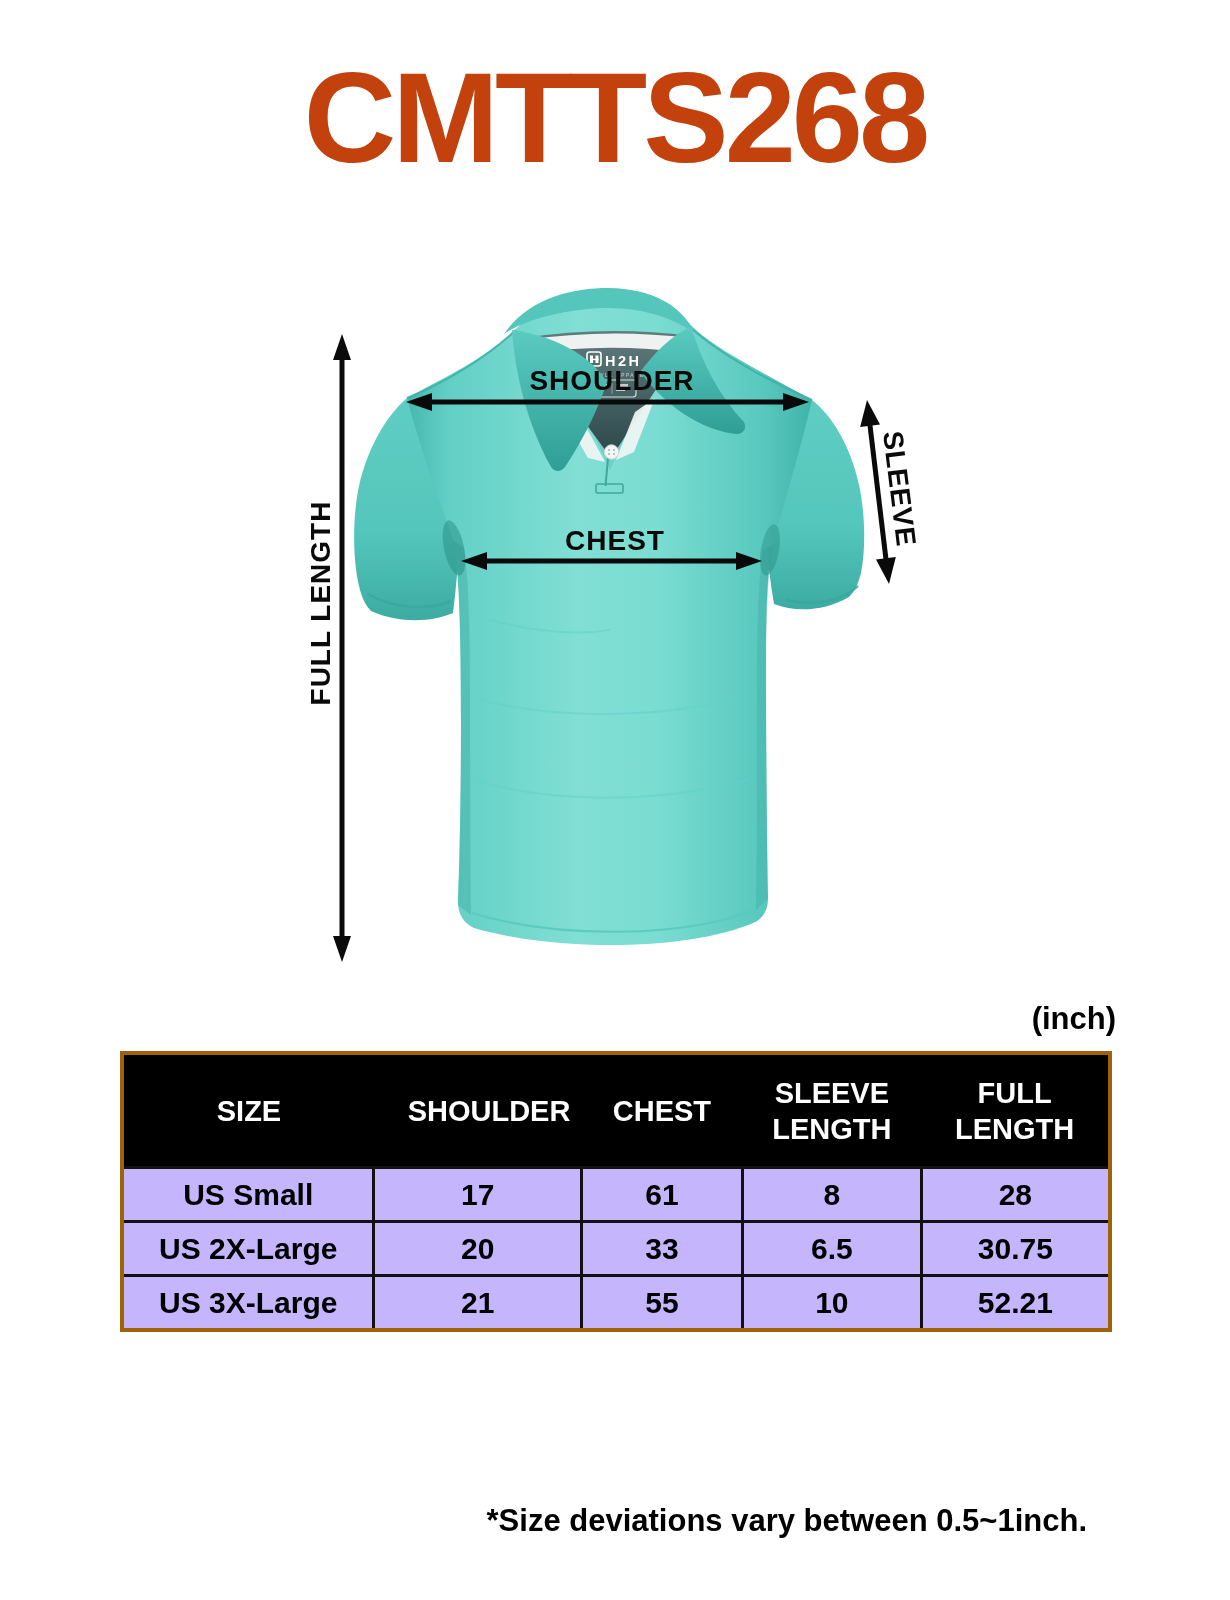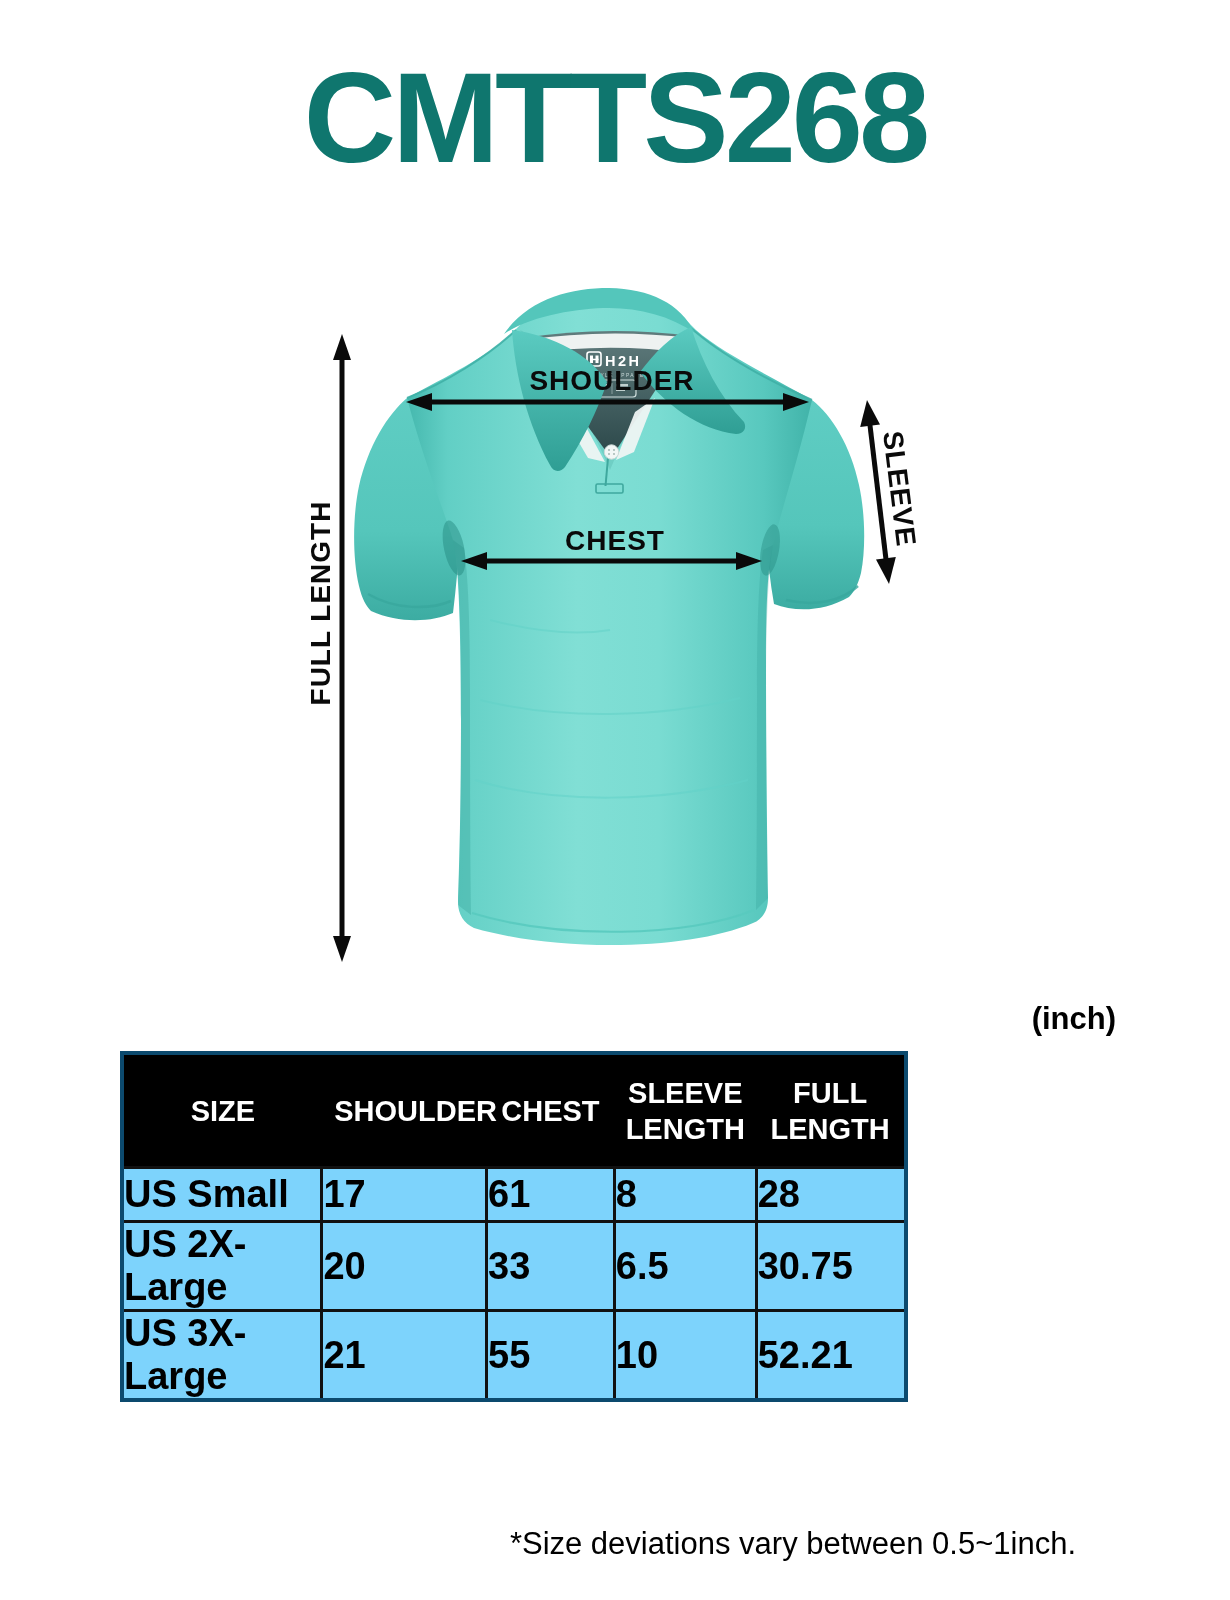--- a/index.html
+++ b/index.html
@@ -2,50 +2,50 @@
 <html><head>
 <meta charset="utf-8">
 <style>
   html,body{margin:0;padding:0;}
   body{
     width:1230px;height:1600px;position:relative;background:#ffffff;
     font-family:"Liberation Sans", sans-serif;color:#000;overflow:hidden;
   }
   .page-title{
     position:absolute;left:0;top:48px;width:100%;text-align:center;
-    font-size:128px;font-weight:700;letter-spacing:-4px;line-height:1.1;color:#0f766e;
+    font-size:128px;font-weight:700;letter-spacing:-4px;line-height:1.1;color:#c2410c;
   }
   .diagram-svg{position:absolute;left:0;top:0;width:1230px;height:1000px;}
   .measure-label{
     position:absolute;font-weight:700;font-size:28px;letter-spacing:1px;
     color:#0a0a0a;text-align:center;line-height:30px;white-space:nowrap;
   }
   .lbl-shoulder{left:412px;top:366px;width:400px;}
   .lbl-chest{left:415px;top:526px;width:400px;}
   .lbl-sleeve{left:799px;top:474px;width:200px;transform:rotate(83deg);transform-origin:center;}
   .lbl-full{left:121px;top:588px;width:400px;transform:rotate(-90deg);transform-origin:center;}
   .unit-label{
     position:absolute;right:114px;top:1001px;font-size:31px;font-weight:700;
   }
   .size-table{
-    position:absolute;left:120px;top:1051px;width:788px;
+    position:absolute;left:120px;top:1051px;width:992px;
     border-collapse:collapse;table-layout:fixed;
-    border:4px solid #0c4a6e;
+    border:4px solid #a16207;
   }
   .size-table thead th{
     background:#000;color:#fff;font-weight:700;font-size:29px;line-height:36px;
     height:111px;vertical-align:middle;text-align:center;border:0;padding:0;
   }
   .size-table thead .hdr-narrow{display:inline-block;max-width:140px;}
   .size-table tbody td{
-    border:3px solid #111;height:51px;vertical-align:middle;
-    font-size:38px;font-weight:700;padding:0;background:#7dd3fc;
+    border:3px solid #111;height:51px;text-align:center;vertical-align:middle;
+    font-size:30px;font-weight:700;padding:0;background:#c4b5fd;
   }
   .footnote{
-    position:absolute;right:154px;top:1503px;font-size:31px;font-weight:400;white-space:nowrap;margin-top:23px;
+    position:absolute;right:143px;top:1503px;font-size:31px;font-weight:700;white-space:nowrap;
   }
 </style>
 </head>
 <body>
 
 <div class="page-title">CMTTS268</div>
 
 <svg class="diagram-svg" viewBox="0 0 1230 1000" aria-hidden="true">
   <defs>
     <linearGradient id="gBody" x1="0" y1="0" x2="1" y2="0">

